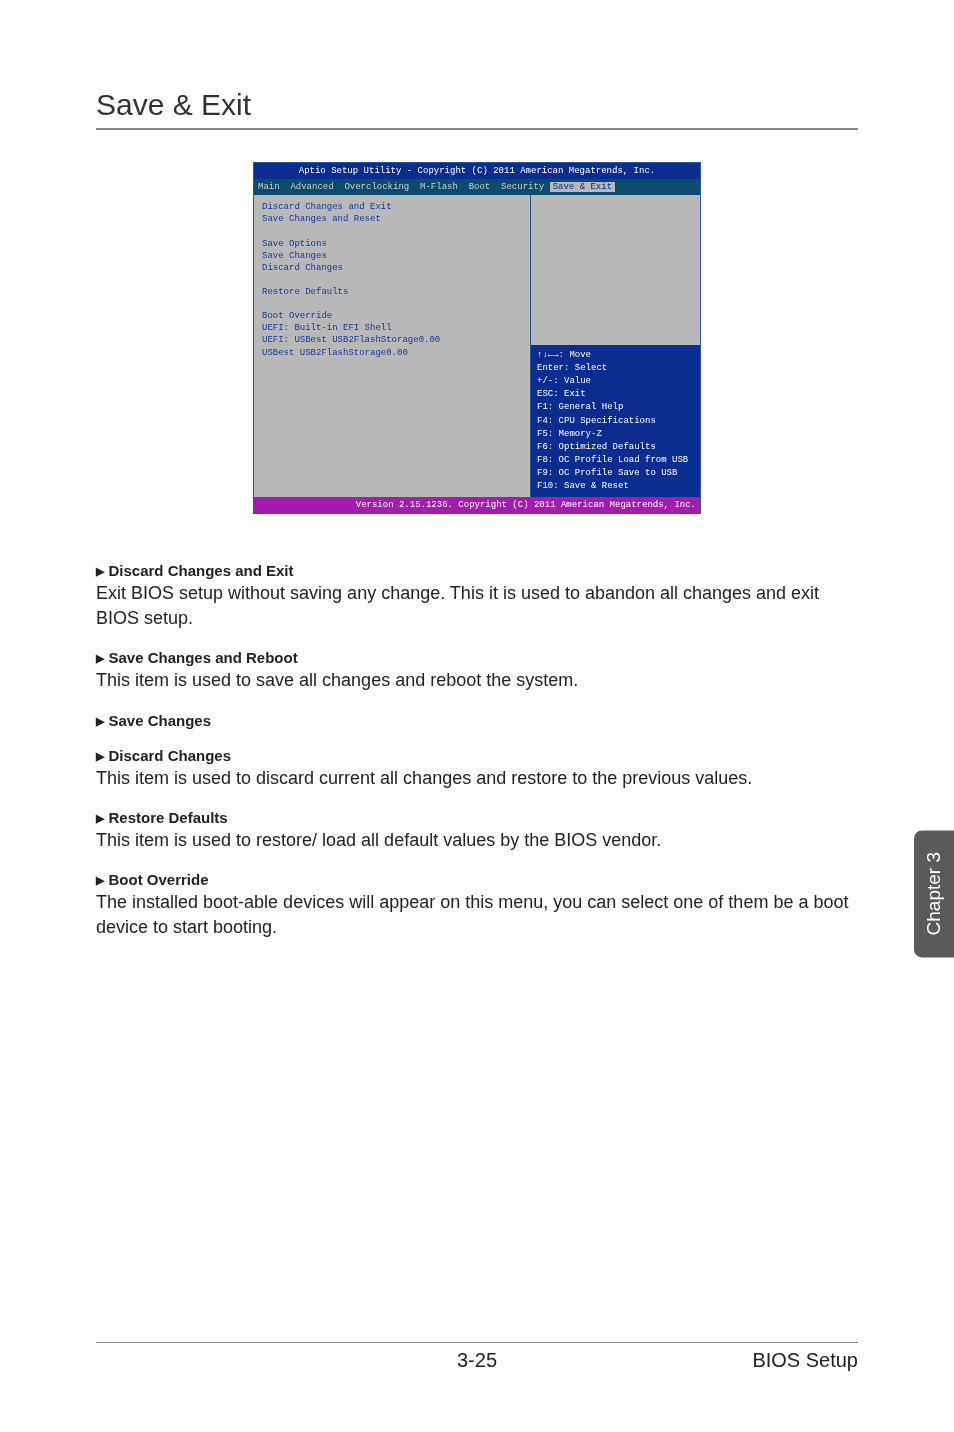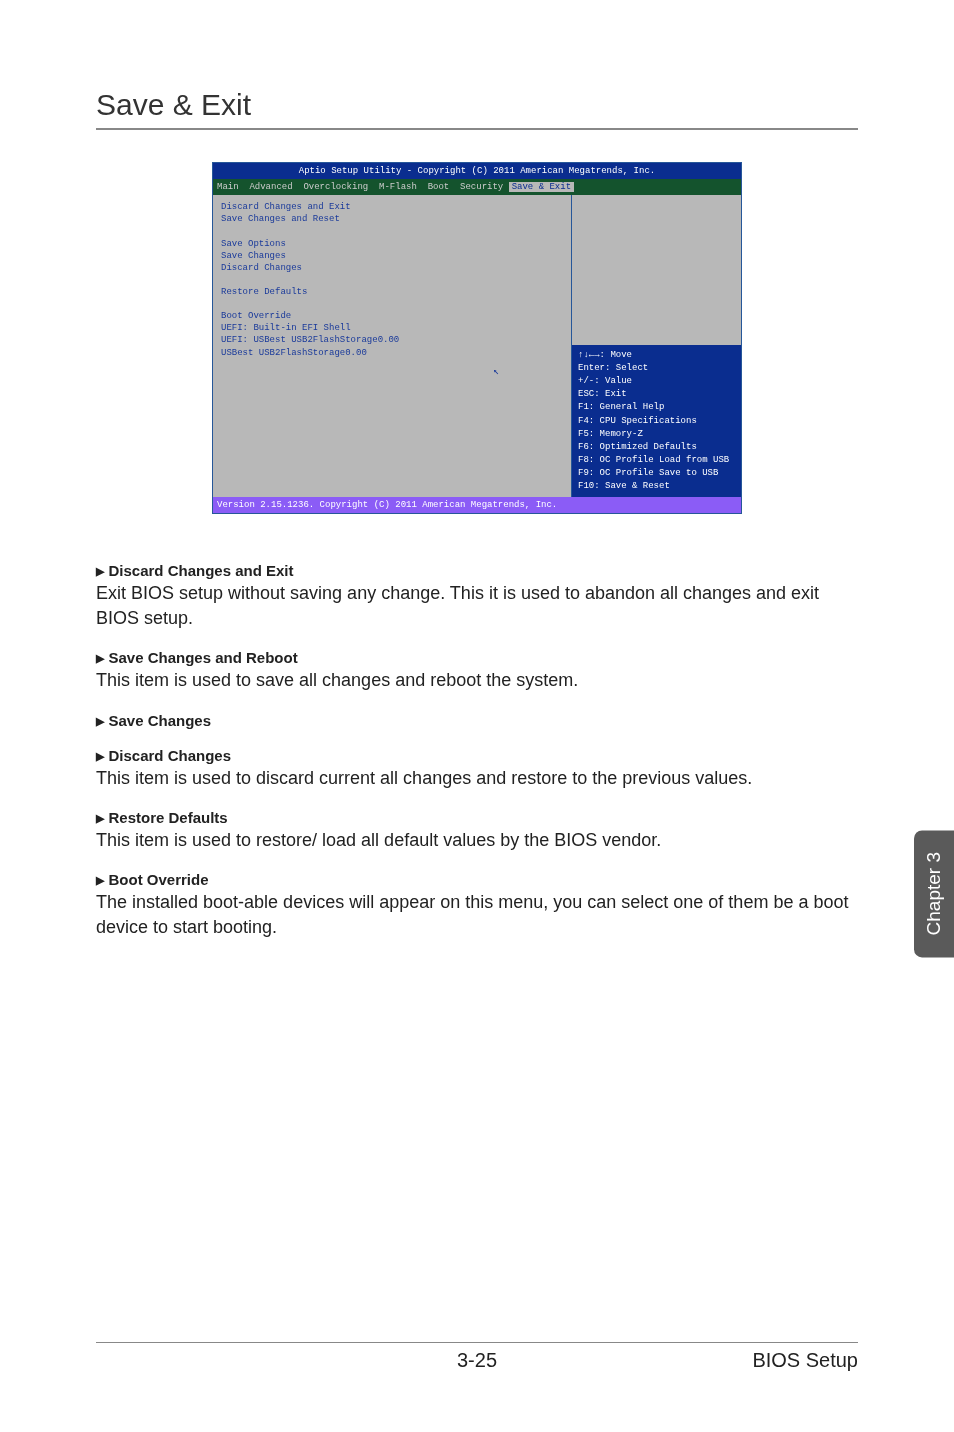--- a/index.html
+++ b/index.html
@@ -21,35 +21,35 @@
     }
     .page-title {
       font-size: 30px;
       font-weight: normal;
       color: #333;
       padding-bottom: 6px;
       border-bottom: 2px solid #888;
       margin-bottom: 32px;
     }
     .bios-screenshot {
-      width: 530px;
+      width: 448px;
       margin: 0 auto 48px auto;
       font-family: 'Courier New', monospace;
       font-size: 9px;
       line-height: 1.35;
       border: 1px solid #265799;
     }
     .bios-header {
       background: #0a2d8f;
       color: #fff;
       text-align: center;
       padding: 2px 4px;
     }
     .bios-tabs {
-      background: #14532d;
+      background: #0c4a6e;
       color: #ccc;
       padding: 2px 4px;
       white-space: pre;
     }
     .bios-tab-active {
       background: #b8b8b8;
       color: #0a2d8f;
       padding: 0 3px;
     }
     .bios-body {
@@ -87,23 +87,23 @@
       min-height: 150px;
     }
     .bios-right-bottom {
       background: #0a2d8f;
       color: #fff;
       padding: 4px 6px;
       white-space: pre;
       line-height: 1.45;
     }
     .bios-footer {
-      background: #8b5cf6;
-      color: #fff;
-      text-align: left;
+      background: #a21caf;
+      color: #fff;
+      text-align: right;
       padding: 2px 4px;
     }
     .content-section {
       margin-bottom: 18px;
     }
     .item-header {
       font-size: 15px;
       font-weight: bold;
       color: #222;
       margin-bottom: 2px;

